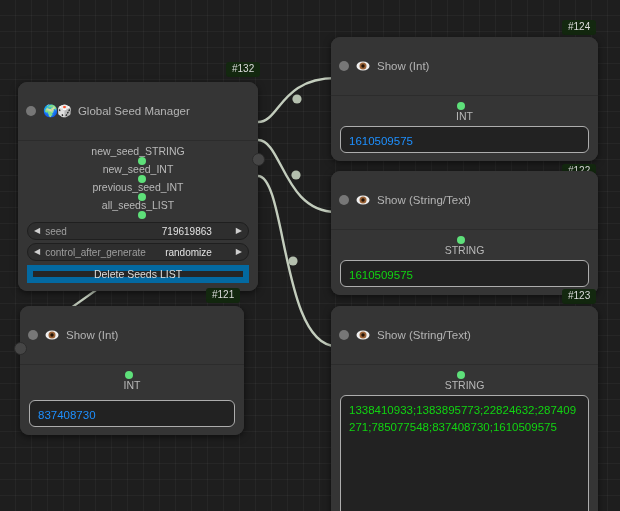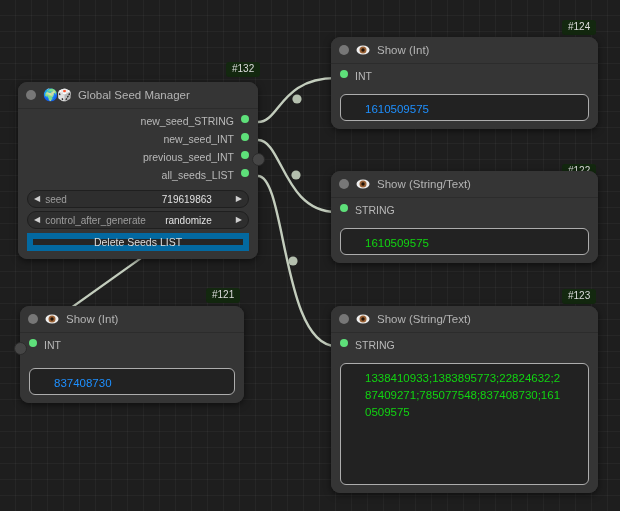--- a/index.html
+++ b/index.html
@@ -32,21 +32,21 @@
     position: absolute;
     background: #353535;
     border-radius: 9px;
     box-shadow: 0 2px 7px rgba(0,0,0,0.55);
     box-sizing: border-box;
   }
   .node-title {
     display: flex;
     align-items: center;
     height: 26px;
-    padding: 0 8px;
+    padding: 16px 8px;
     gap: 7px;
     border-top-left-radius: 9px;
     border-top-right-radius: 9px;
     background: #353535;
     border-bottom: 1px solid #2c2c2c;
   }
   .collapse-dot {
     width: 10px;
     height: 10px;
     border-radius: 50%;
@@ -70,23 +70,25 @@
     overflow: hidden;
   }
   .node-body {
     padding: 6px 0 8px 0;
     background: #353535;
     border-bottom-left-radius: 9px;
     border-bottom-right-radius: 9px;
   }
   .slot-row {
     display: flex;
+    align-items: center;
     height: 18px;
     position: relative;
     padding: 0 9px;
+    flex-direction: column;
   }
   .slot-row.out {
     justify-content: flex-end;
   }
   .slot-label {
     font-size: 10.5px;
     color: #b9b9b9;
     white-space: nowrap;
   }
   .slot-dot {
@@ -142,21 +144,21 @@
   .btn-widget span {
     font-size: 10.5px;
     color: #dcdcdc;
   }
   .valuebox {
     margin: 6px 9px 0 9px;
     background: #222222;
     border: 1px solid #adadad;
     border-radius: 6px;
     box-sizing: border-box;
-    padding: 5px 24px;
+    padding: 5px 8px;
     overflow: hidden;
     word-break: break-all;
     line-height: 15px;
   }
   .valuebox span {
     font-size: 11.5px;
   }
   .val-int span { color: #1e90ff; }
   .val-str span { color: #11d411; }
   .badge {

